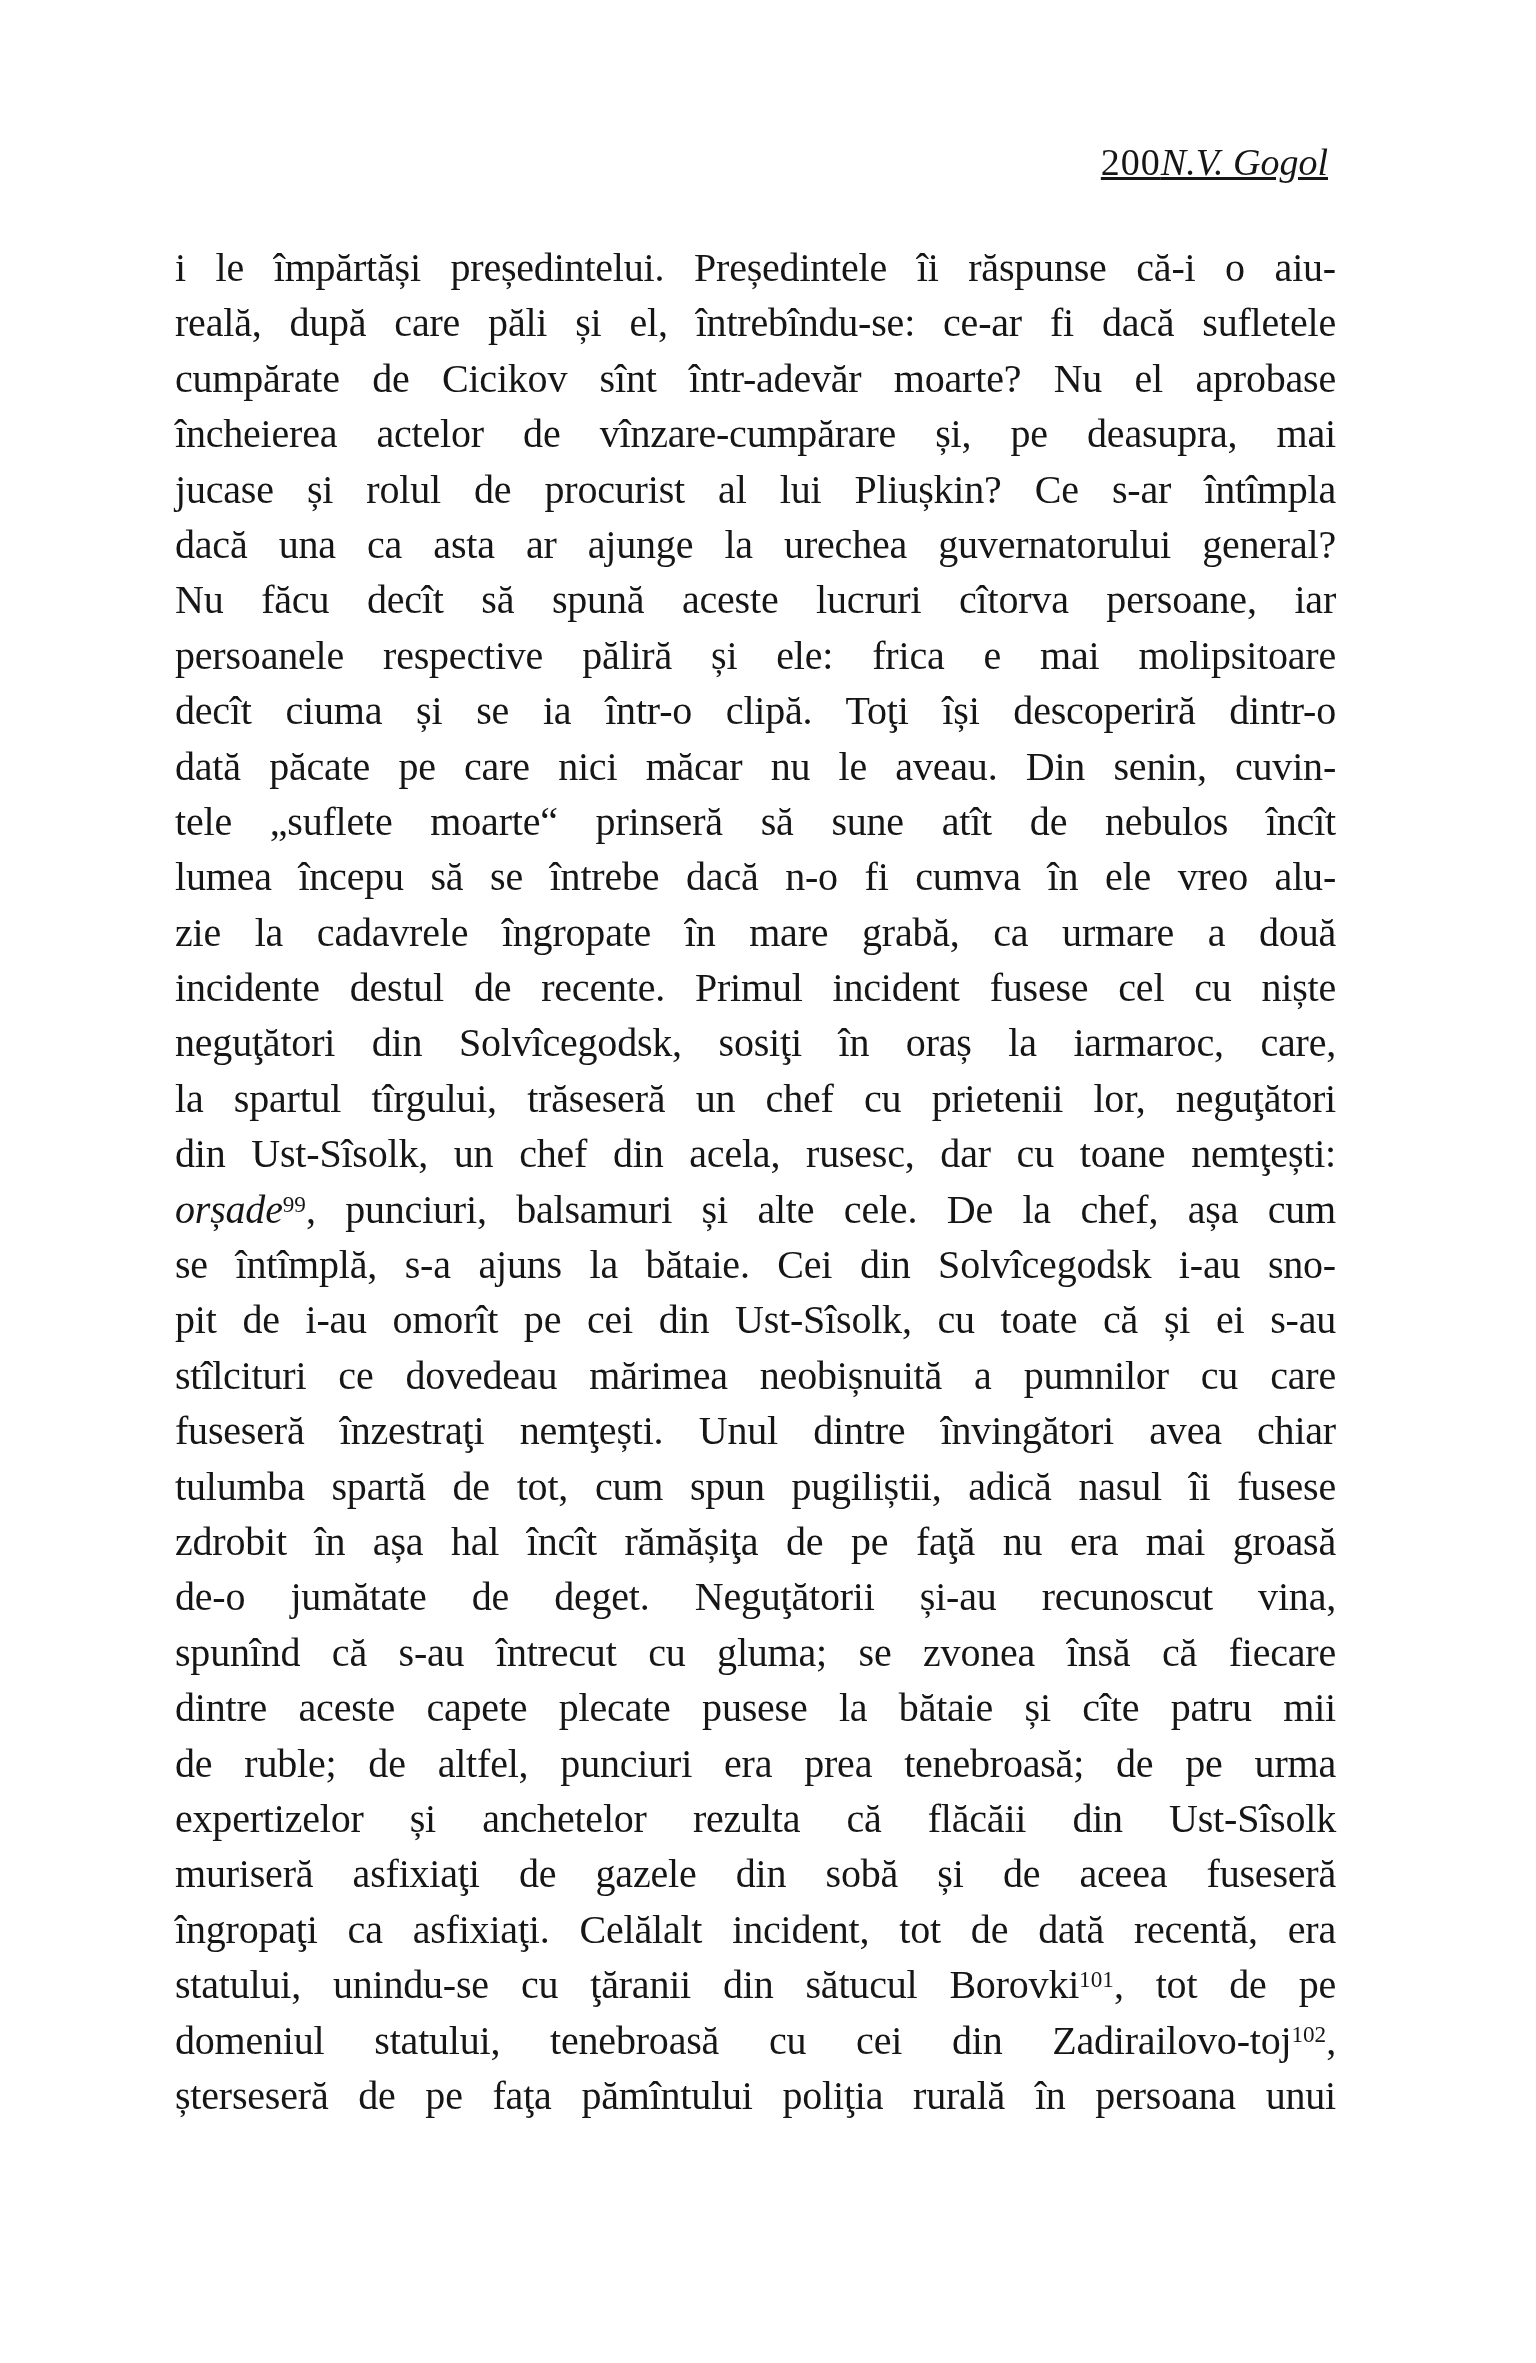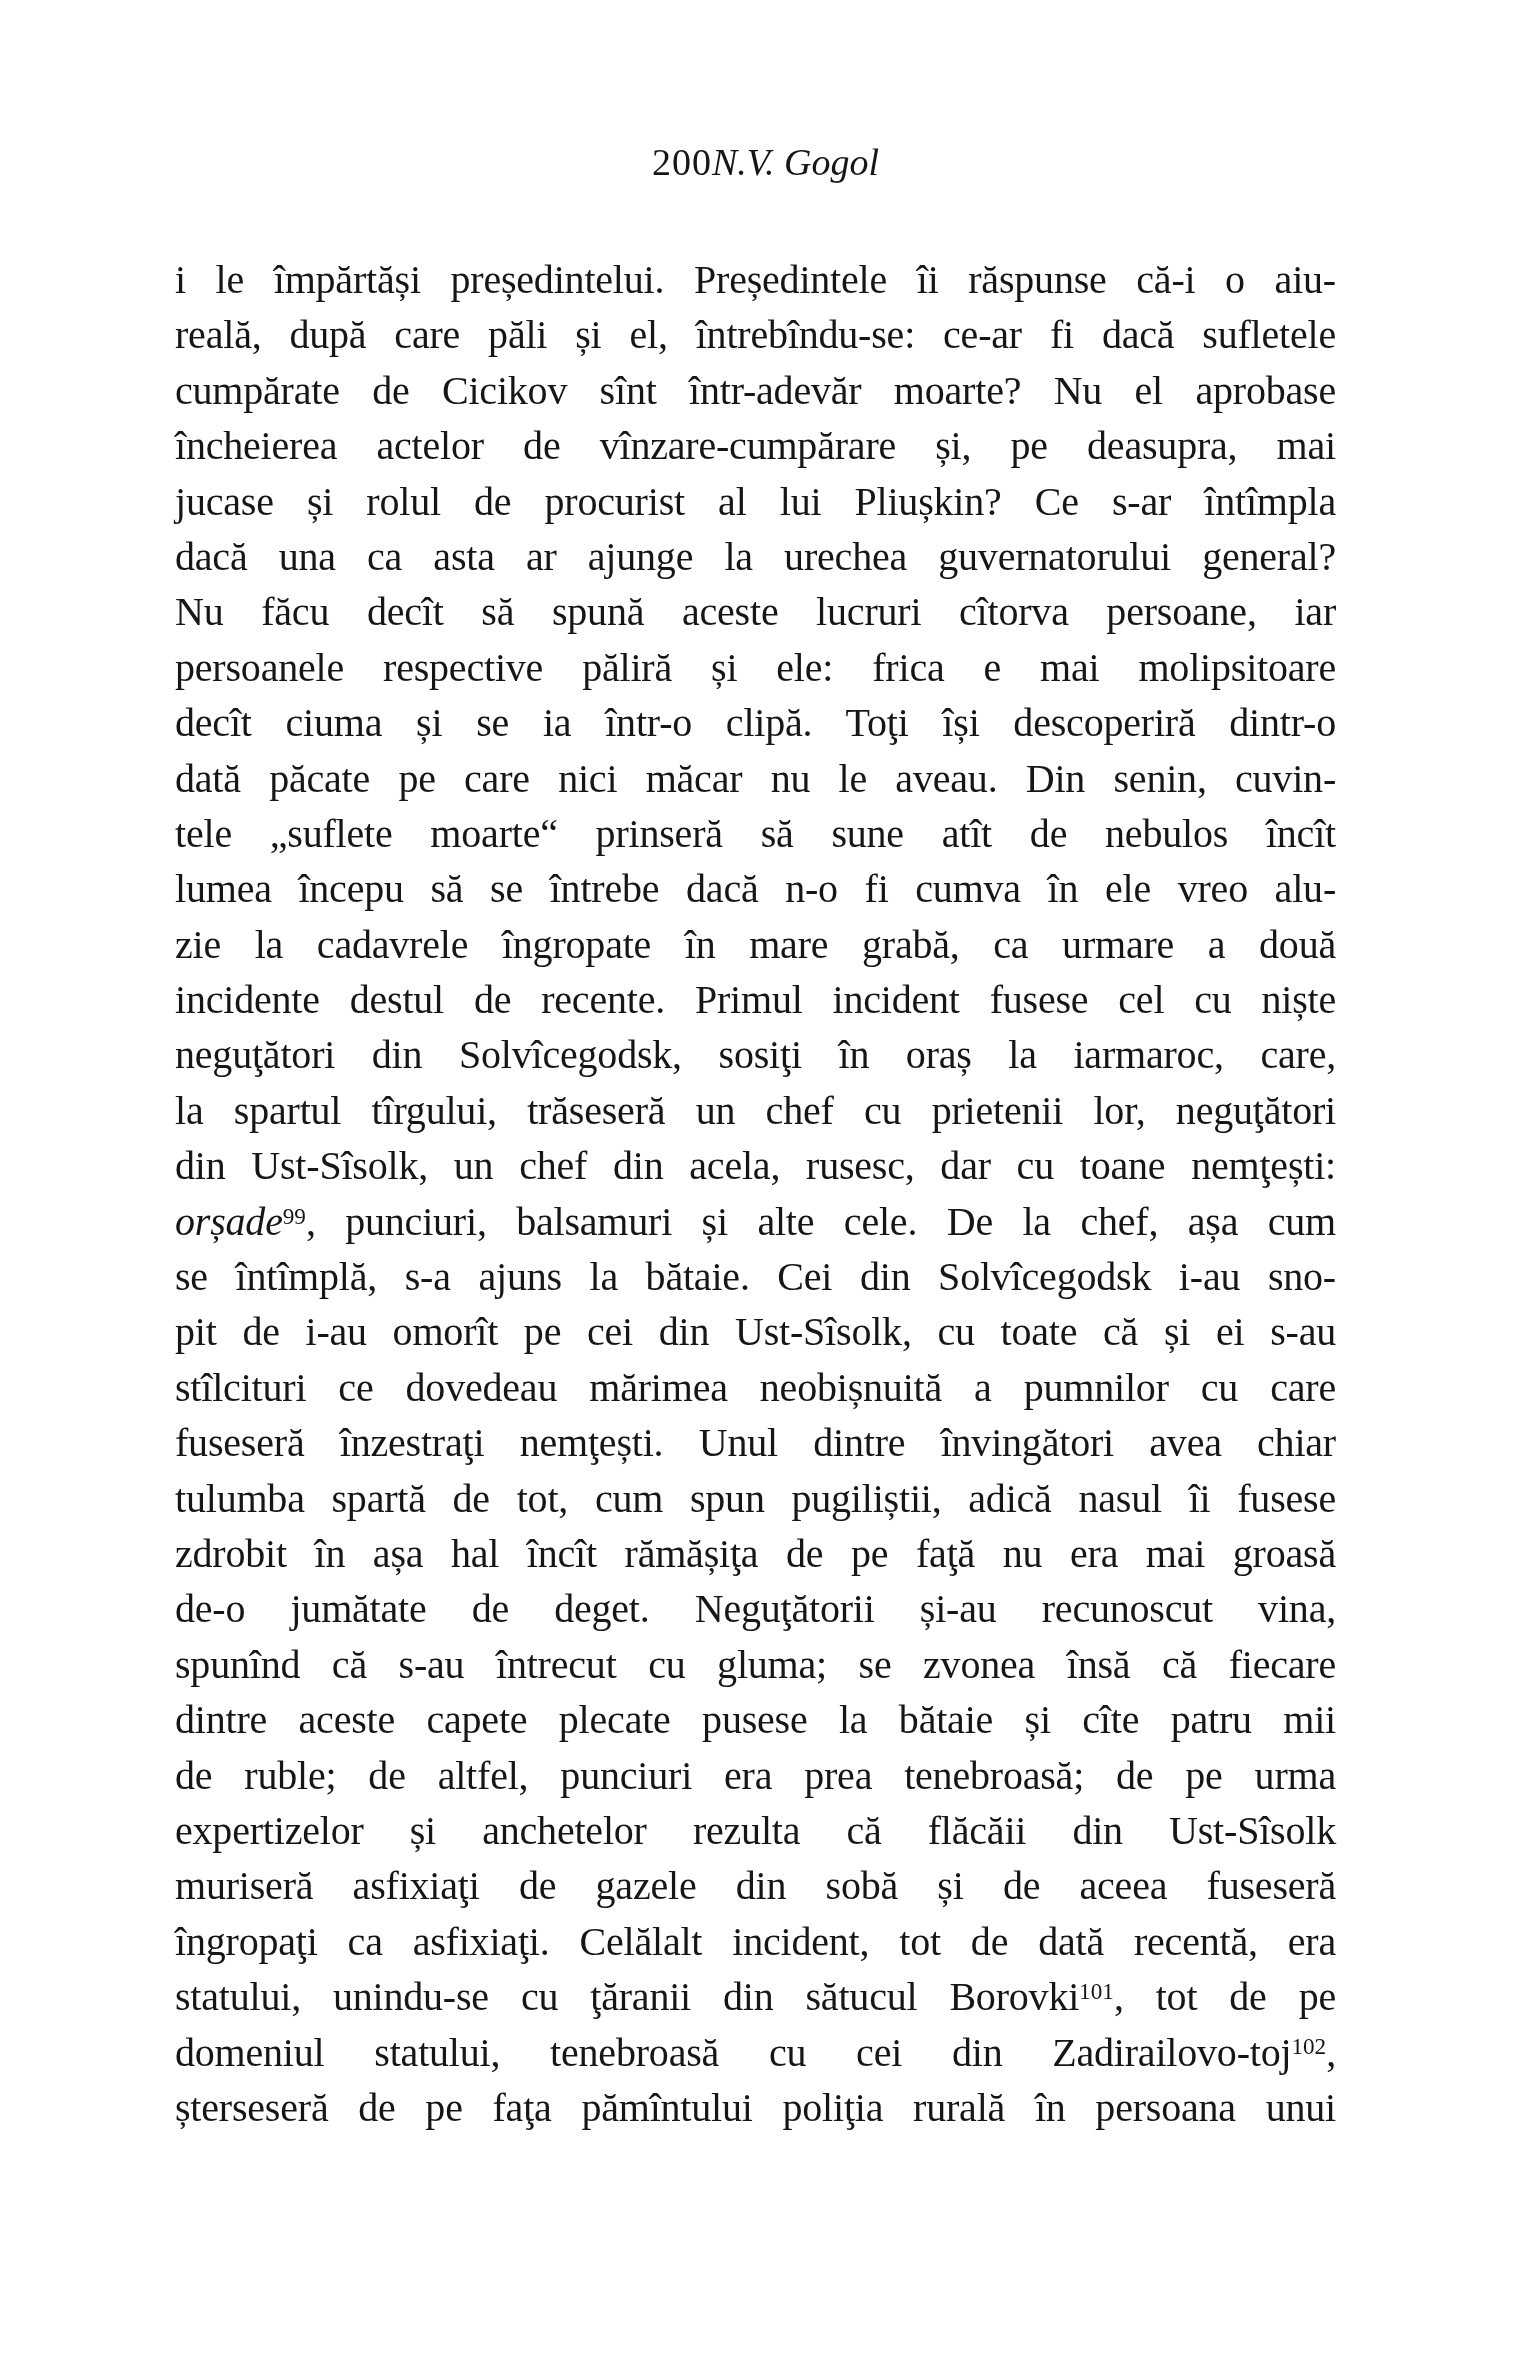--- a/index.html
+++ b/index.html
@@ -7,35 +7,36 @@
     position: relative;
     width: 1536px;
     height: 2363px;
     background: #ffffff;
     color: #161616;
     font-family: "Liberation Serif", "DejaVu Serif", serif;
     overflow: hidden;
   }
   .header {
     position: absolute;
-    left: 185px;
+    left: 167px;
     top: 142px;
     width: 1161px;
     display: flex;
-    justify-content: center;
+    justify-content: flex-end;
     align-items: baseline;
     font-size: 38px;
     line-height: 1.1;
+    text-decoration: underline;
   }
   .pagenum { font-style: normal; letter-spacing: 1px; }
   .author { font-style: italic; }
   .body-text {
     position: absolute;
     left: 175px;
-    top: 252px;
+    top: 240px;
     width: 1161px;
   }
   .line {
     font-size: 40px;
     line-height: 55.4px;
     height: 55.4px;
     letter-spacing: -0.2px;
     text-align: justify;
     text-align-last: justify;
     -moz-text-align-last: justify;

